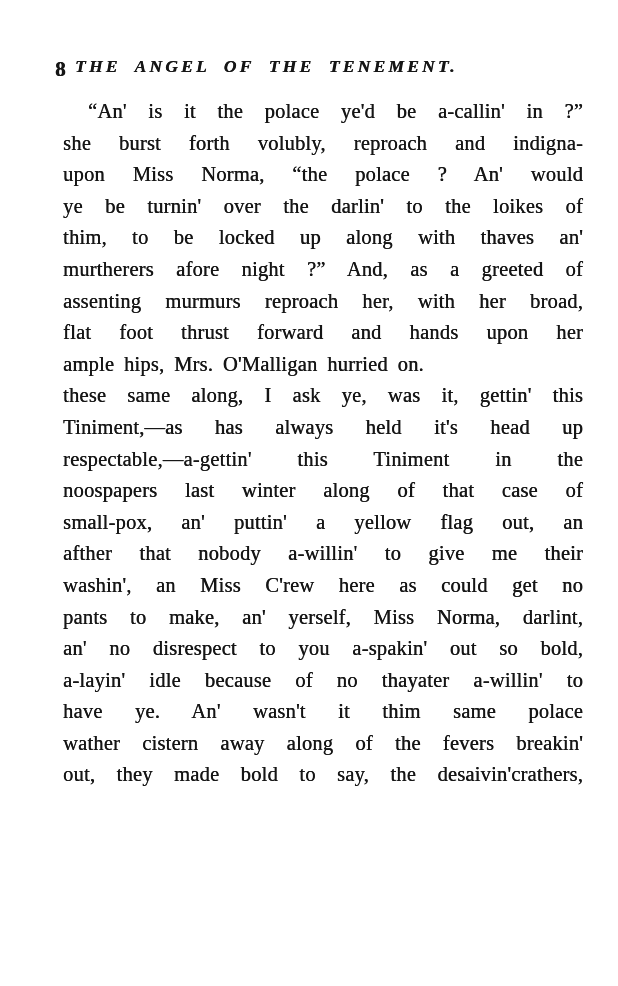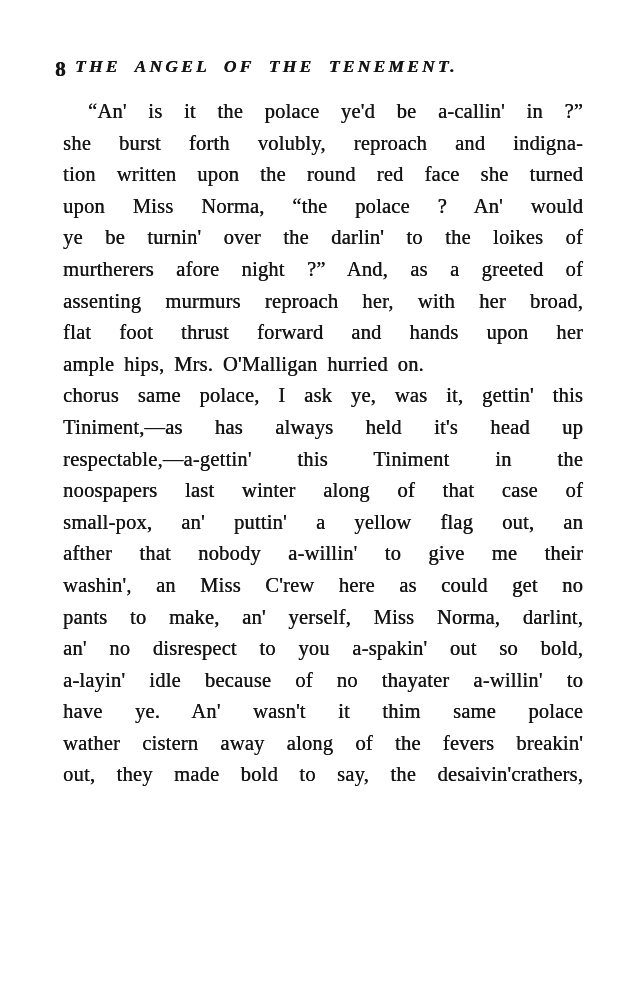--- a/index.html
+++ b/index.html
@@ -69,29 +69,29 @@
 <div class="page">
 
   <div class="header">
     <span class="page-number">8</span>
     <span class="running-title">THE ANGEL OF THE TENEMENT.</span>
   </div>
 
   <div class="text-block">
     <div class="line indent">“An' is it the polace ye'd be a-callin' in ?”</div>
     <div class="line">she burst forth volubly, reproach and indigna-</div>
-    <div class="line">tion written upon the round red face she turned</div>
     <div class="line">upon Miss Norma, “the polace ? An' would</div>
     <div class="line">ye be turnin' over the darlin' to the loikes of</div>
+    <div class="line">thim, to be locked up along with thaves an'</div>
     <div class="line">murtherers afore night ?” And, as a greeted of</div>
     <div class="line">assenting murmurs reproach her, with her broad,</div>
     <div class="line">flat foot thrust forward and hands upon her</div>
     <div class="line para-end">ample hips, Mrs. O'Malligan hurried on.</div>
 
-    <div class="line">chorus same polace, I ask ye, was it, gettin' this</div>
+    <div class="line">these same along, I ask ye, was it, gettin' this</div>
     <div class="line">Tiniment,—as has always held it's head up</div>
     <div class="line">respectable,—a-gettin' this Tiniment in the</div>
     <div class="line">noospapers last winter along of that case of</div>
     <div class="line">small-pox, an' puttin' a yellow flag out, an</div>
     <div class="line">afther that nobody a-willin' to give me their</div>
     <div class="line">washin', an Miss C'rew here as could get no</div>
     <div class="line">pants to make, an' yerself, Miss Norma, darlint,</div>
     <div class="line">an' no disrespect to you a-spakin' out so bold,</div>
     <div class="line">a-layin' idle because of no thayater a-willin' to</div>
     <div class="line">have ye. An' wasn't it thim same polace</div>

